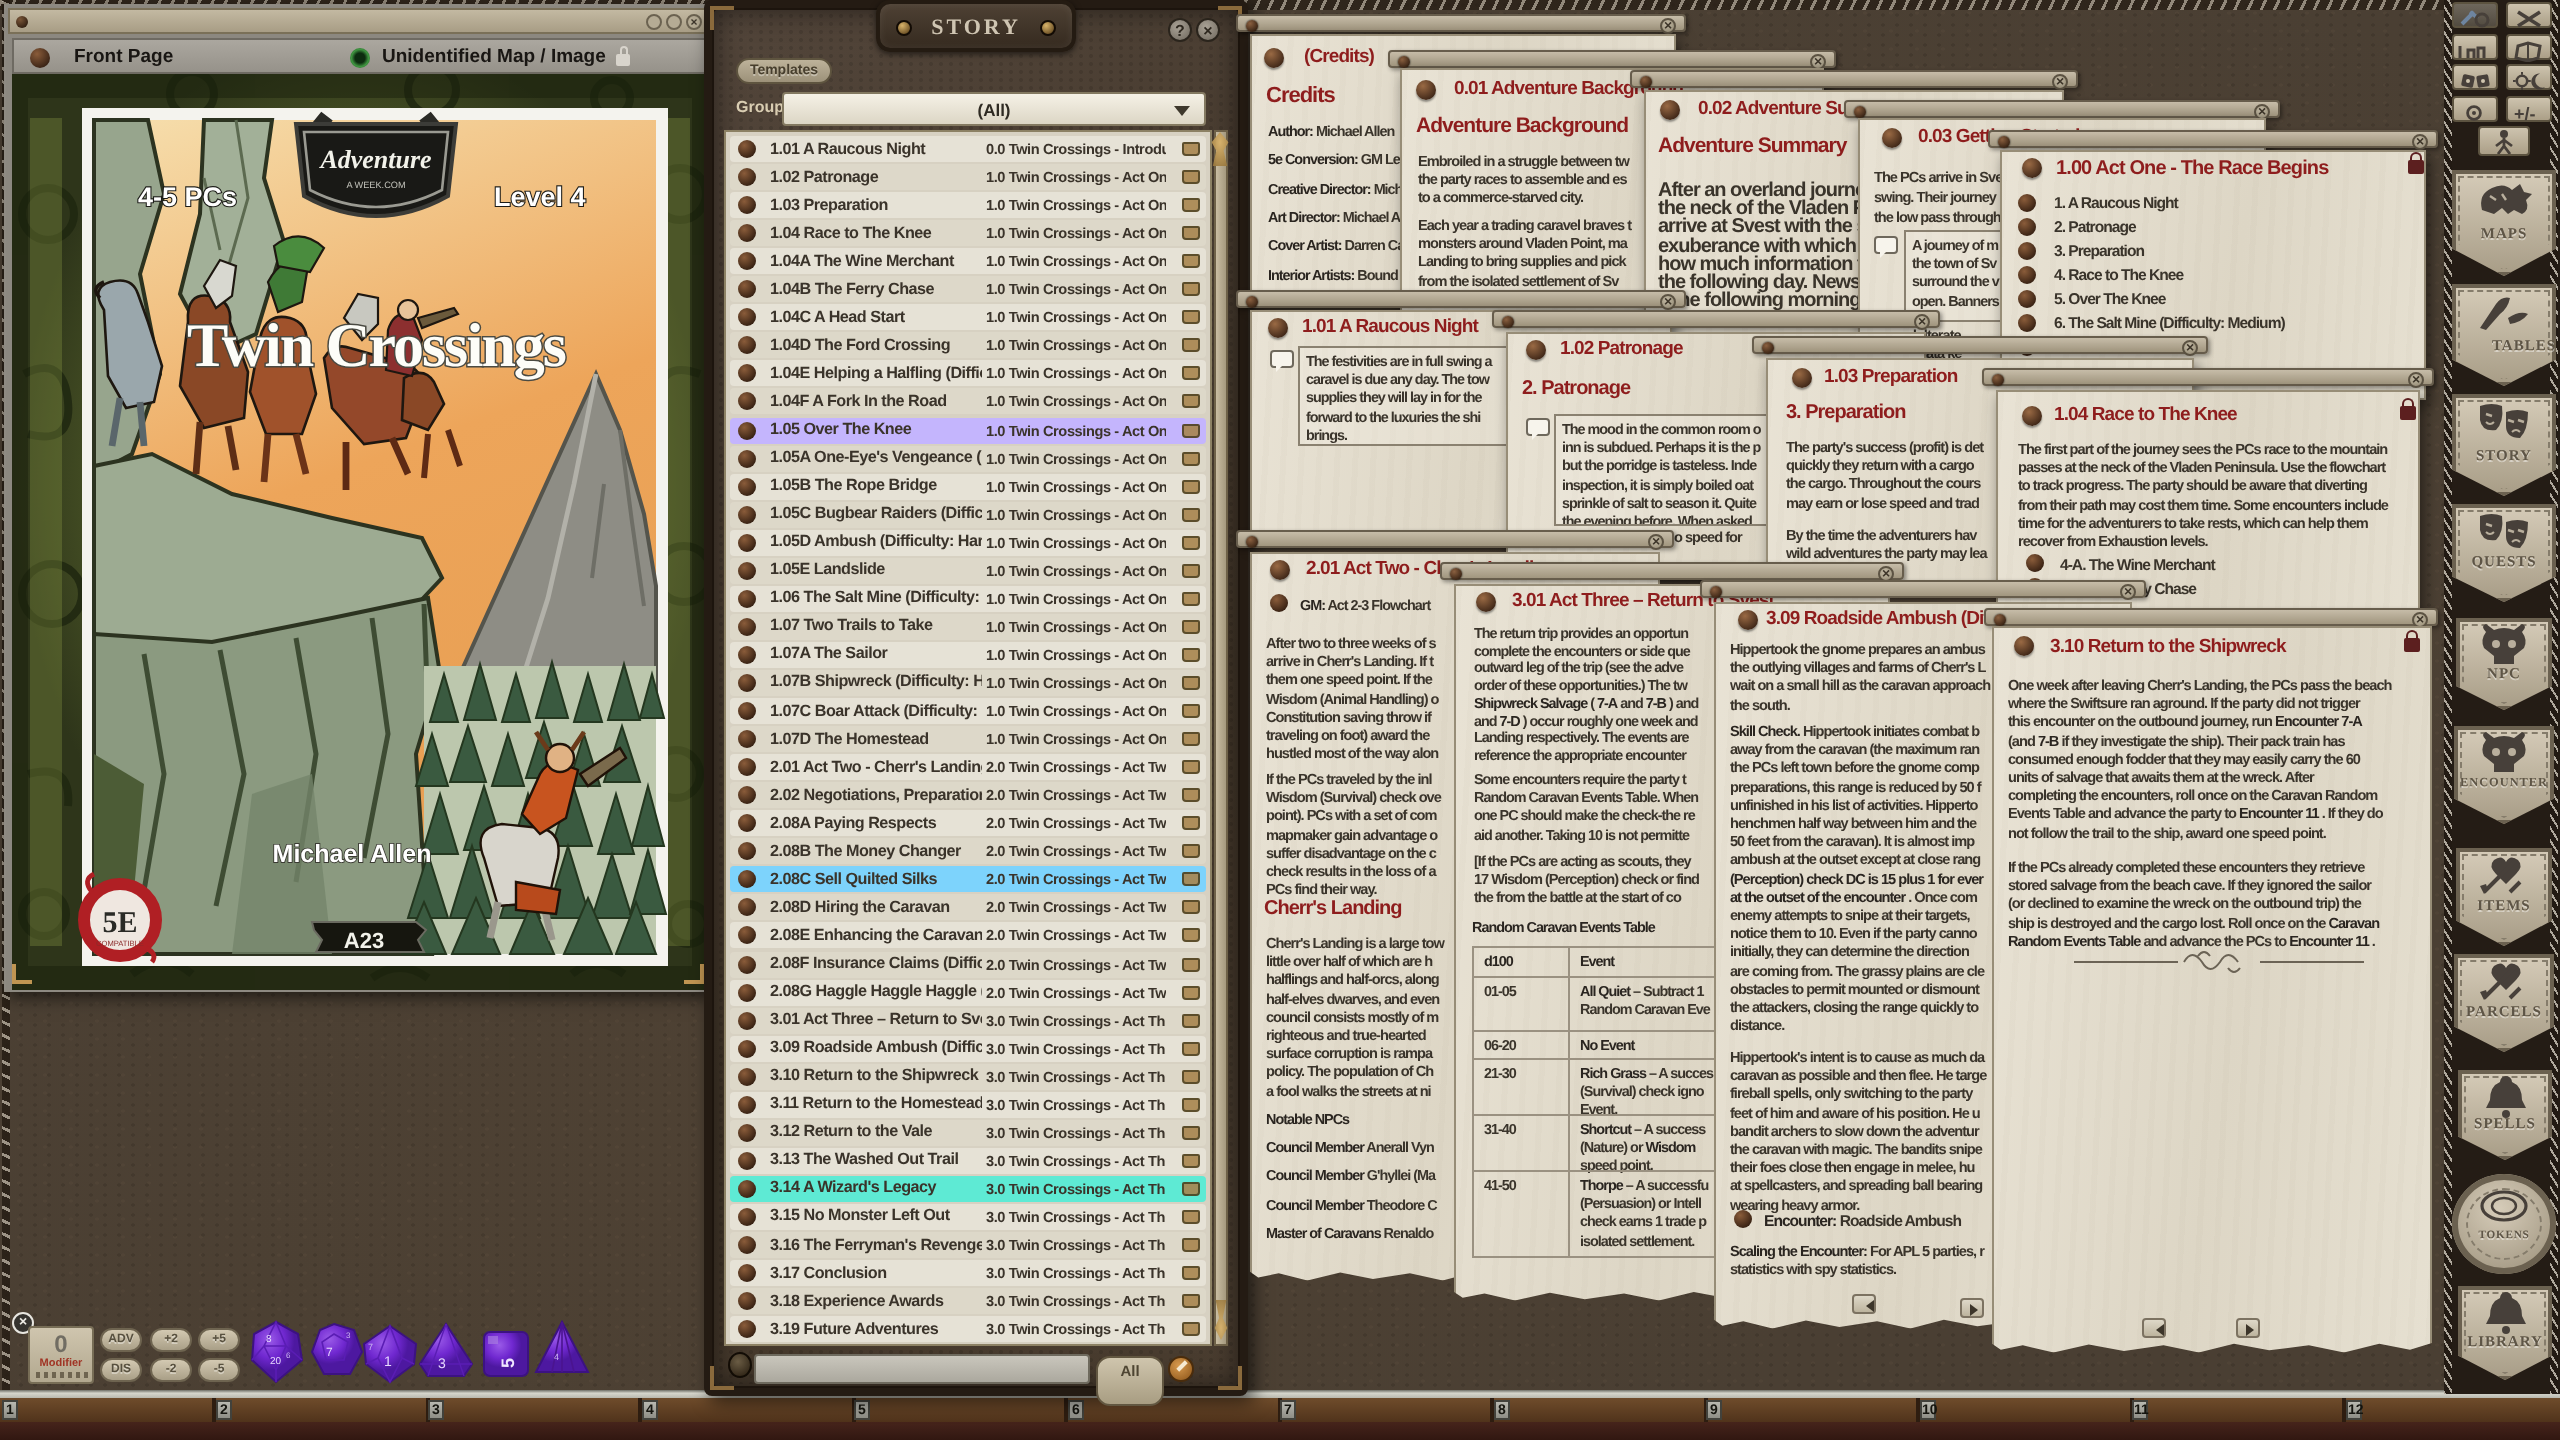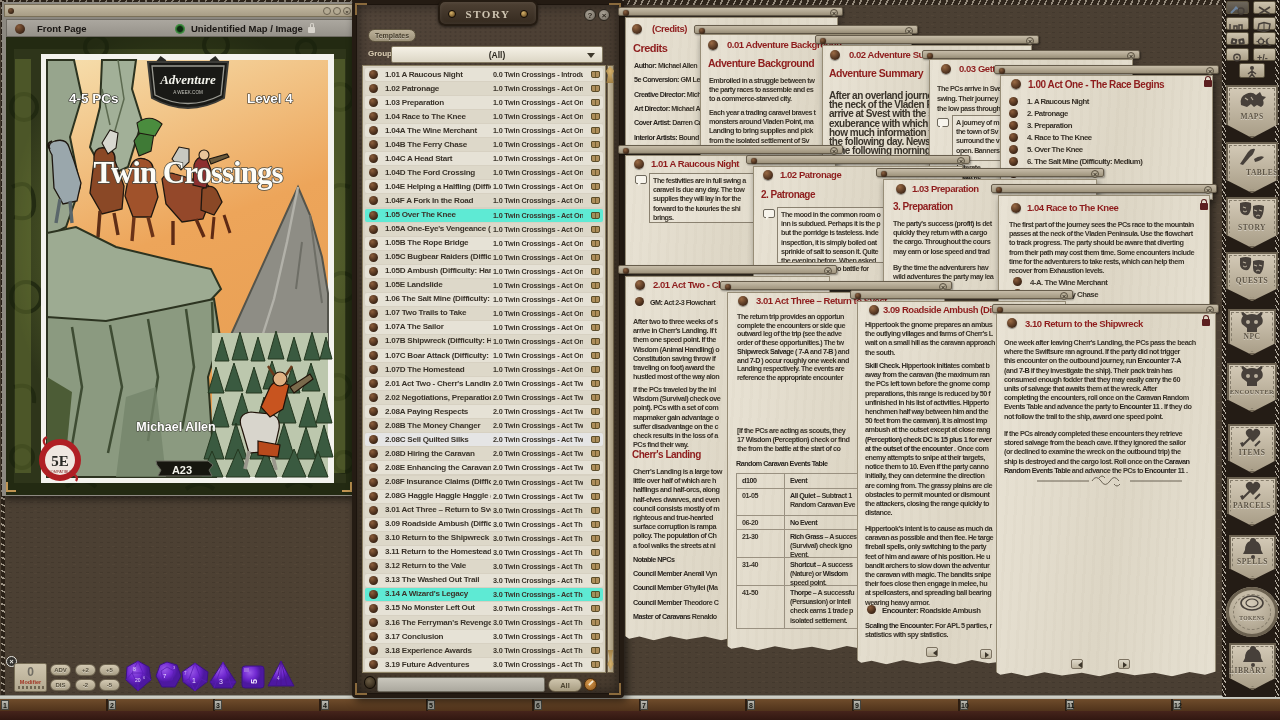--- a/index.html
+++ b/index.html
@@ -389,21 +389,21 @@
           <span class="st">1.04E Helping a Halfling (Difficulty</span>
           <span class="sg">1.0 Twin Crossings - Act One</span>
           <span class="sb"></span>
         </div>
 <div class="srow" style="top:128.4px;background:#ddd8c9">
           <span class="so"></span>
           <span class="st">1.04F A Fork In the Road</span>
           <span class="sg">1.0 Twin Crossings - Act One</span>
           <span class="sb"></span>
         </div>
-<div class="srow" style="top:142.5px;background:#5eead4">
+<div class="srow" style="top:142.5px;background:#c4b5fd">
           <span class="so"></span>
           <span class="st">1.05 Over The Knee</span>
           <span class="sg">1.0 Twin Crossings - Act One</span>
           <span class="sb"></span>
         </div>
 <div class="srow" style="top:156.6px;background:#ddd8c9">
           <span class="so"></span>
           <span class="st">1.05A One-Eye's Vengeance (Diffic</span>
           <span class="sg">1.0 Twin Crossings - Act One</span>
           <span class="sb"></span>
@@ -485,21 +485,21 @@
           <span class="st">2.08A Paying Respects</span>
           <span class="sg">2.0 Twin Crossings - Act Two</span>
           <span class="sb"></span>
         </div>
 <div class="srow" style="top:353.2px;background:#ddd8c9">
           <span class="so"></span>
           <span class="st">2.08B The Money Changer</span>
           <span class="sg">2.0 Twin Crossings - Act Two</span>
           <span class="sb"></span>
         </div>
-<div class="srow" style="top:367.3px;background:#e5e5e5">
+<div class="srow" style="top:367.3px;background:#7dd3fc">
           <span class="so"></span>
           <span class="st">2.08C Sell Quilted Silks</span>
           <span class="sg">2.0 Twin Crossings - Act Two</span>
           <span class="sb"></span>
         </div>
 <div class="srow" style="top:381.4px;background:#ddd8c9">
           <span class="so"></span>
           <span class="st">2.08D Hiring the Caravan</span>
           <span class="sg">2.0 Twin Crossings - Act Two</span>
           <span class="sb"></span>
@@ -595,21 +595,21 @@
           <span class="sb"></span>
         </div>
 </div>
 
  <div class="abs" style="left:255px;top:65px;width:7px;height:608px;background:linear-gradient(90deg,#c9bda2,#a5997e);border:1px solid #6e6148"></div>
  <div class="abs" style="left:252px;top:66px;width:12px;height:17px;background:radial-gradient(ellipse at 50% 30%,#d8b26a,#8a6a33);clip-path:polygon(50% 0,85% 30%,65% 55%,80% 100%,20% 100%,35% 55%,15% 30%);opacity:.95"></div>
  <div class="abs" style="left:254px;top:650px;width:9px;height:20px;background:radial-gradient(ellipse at 50% 70%,#d8b26a,#8a6a33);clip-path:polygon(20% 0,80% 0,60% 45%,85% 70%,50% 100%,15% 70%,40% 45%);opacity:.9"></div>
 
  <div class="abs" style="left:12px;top:676px;width:12px;height:13px;background:radial-gradient(circle at 40% 35%,#6a5c44,#241a0e);border-radius:50%;border:1px solid #120c05"></div>
  <div class="abs" style="left:25px;top:677px;width:168px;height:15px;background:linear-gradient(#c9c6bc,#aBA89e);border:1px solid #6e6a5e;border-radius:2px"></div>
- <div class="abs" style="left:196px;top:678px;width:34px;height:14px;border-radius:7px;background:linear-gradient(#cfc5ad,#a89d82);border:1px solid #625741;font:700 7.5px/13px 'Liberation Sans',sans-serif;color:#4e4532;text-align:center">All</div>
+ <div class="abs" style="left:196px;top:678px;width:34px;height:25px;border-radius:7px;background:linear-gradient(#cfc5ad,#a89d82);border:1px solid #625741;font:700 7.5px/13px 'Liberation Sans',sans-serif;color:#4e4532;text-align:center">All</div>
  <div class="abs" style="left:232px;top:678px;width:13px;height:13px;border-radius:50%;background:radial-gradient(circle at 40% 35%,#d89a4e,#8a5318);border:1px solid #4a2c0c">
    <div class="abs" style="left:3px;top:3px;width:6px;height:2px;background:#f6ead2;transform:rotate(-45deg)"></div>
  </div>
 </div>
 
 <div class="pbar" style="left:618px;top:7px;width:225px">
       <div class="pdot"></div>
       <div class="px">×</div>
     </div>
 <div class="pbody" style="left:625px;top:17px;width:213px;height:133px;overflow:hidden">
@@ -705,21 +705,21 @@
     </div>
 <div class="pbody" style="left:753px;top:166px;width:210px;height:124px;overflow:hidden">
       <div class="ptex"></div>
       <div class="worb" style="left:9px;top:3px"></div>
       <div class="wtitle" style="left:26px;top:2px;font-size:9.5px">1.02 Patronage</div>
       <div class="whead" style="left:7px;top:22px;font-size:10px">2. Patronage</div>
       <div class="bub" style="left:9px;top:42px"></div>
       <div class="gmbox" style="left:23px;top:40px;width:180px;height:56px;overflow:hidden">
         <div class="bt" style="left:3px;top:2px;line-height:9.2px">The mood in the common room o<br>inn is subdued. Perhaps it is the p<br>but the porridge is tasteless. Inde<br>inspection, it is simply boiled oat<br>sprinkle of salt to season it. Quite<br>the evening before. When asked</div>
       </div>
-      <div class="bt" style="left:83px;top:97px;line-height:9.2px;font-size:7.3px">o battle for</div>
+      <div class="bt" style="left:83px;top:97px;line-height:9.2px;font-size:7.3px">o speed for</div>
     </div>
 <div class="pbar" style="left:876px;top:168px;width:228px">
       <div class="pdot"></div>
       <div class="px">×</div>
     </div>
 <div class="pbody" style="left:883px;top:179px;width:214px;height:112px;overflow:hidden">
       <div class="ptex"></div>
       <div class="worb" style="left:12px;top:4px"></div>
       <div class="wtitle" style="left:28px;top:3px;font-size:9.5px">1.03 Preparation</div>
       <div class="whead" style="left:9px;top:21px;font-size:10px">3. Preparation</div>
@@ -763,20 +763,21 @@
     </div>
 <div class="pbar" style="left:720px;top:281px;width:232px">
       <div class="pdot"></div>
       <div class="px">×</div>
     </div>
 <div class="pbody torn" style="left:727px;top:292px;width:218px;height:359px;overflow:hidden">
       <div class="ptex"></div>
       <div class="worb" style="left:10px;top:3px"></div>
       <div class="wtitle" style="left:28px;top:2px;font-size:9.5px">3.01 Act Three – Return to Svest</div>
       <div class="bt" style="left:9px;top:20px;line-height:8.7px;font-size:7.2px">The return trip provides an opportun<br>complete the encounters or side que<br>outward leg of the trip (see the adve<br>order of these opportunities.) The tw<br><b>Shipwreck Salvage</b> ( <b>7-A</b> and <b>7-B</b> ) and<br>and <b>7-D</b> ) occur roughly one week and<br>Landing respectively. The events are<br>reference the appropriate encounter</div>
+      <div class="bt" style="left:9px;top:92px;line-height:9.2px;font-size:7.2px">Some encounters require the party t<br>Random Caravan Events Table. When<br>one PC should make the check-the re<br>aid another. Taking 10 is not permitte</div>
       <div class="bt" style="left:9px;top:133px;line-height:9.2px;font-size:7.3px">[If the PCs are acting as scouts, they<br>17 Wisdom (Perception) check or find<br>the from the battle at the start of co</div>
       <div class="bt" style="left:8px;top:166px"><b>Random Caravan Events Table</b></div>
       <div style="position:absolute;left:8px;top:180px;width:206px;border:1px solid #9a9181">
         <div style="position:relative;height:14px;">
           <div class="bt" style="left:5px;top:2px;position:absolute"><b>d100</b></div>
           <div style="position:absolute;left:47px;top:0;bottom:0;border-left:1px solid #9a9181"></div>
           <div class="bt" style="left:53px;top:2px;position:absolute"><b>Event</b></div>
         </div>
         <div style="position:relative;height:27px;border-top:1px solid #9a9181;">
           <div class="bt" style="left:5px;top:2px;position:absolute">01-05</div>
@@ -968,21 +969,21 @@
         <circle cx="12" cy="19" r="2" fill="#47403a"></circle>
       </svg>
       <div style="position:absolute;left:0;top:23px;width:100%;text-align:center;font:700 7.5px/8px 'Liberation Serif',serif;color:#5e5546;letter-spacing:.5px;text-shadow:0 1px 0 rgba(255,255,255,.45)">SPELLS</div>
     </div>
 <div class="abs" style="left:1229px;top:643px;width:47px;height:47px;background:linear-gradient(#d6ccb9,#a79c86);clip-path:polygon(0 0,100% 0,100% 74%,50% 100%,0 74%);box-shadow:inset 0 0 0 2px #6b6150">
       <div style="position:absolute;left:3px;top:3px;right:3px;bottom:3px;clip-path:polygon(0 0,100% 0,100% 72%,50% 100%,0 72%);border:1px dashed #857c6b"></div>
       <svg width="24" height="22" viewBox="0 0 24 22" style="position:absolute;left:50%;top:3px;transform:translateX(-50%)">
         <path d="M9 3 a3 3 0 0 1 6 0 q5 2 5 9 l2 4 l-20 0 l2 -4 q0 -7 5 -9 Z" fill="#47403a"></path>
         <circle cx="12" cy="19" r="2" fill="#47403a"></circle>
       </svg>
-      <div style="position:absolute;left:0;top:24px;width:100%;font:700 7.5px/8px 'Liberation Serif',serif;color:#5e5546;letter-spacing:.5px;text-shadow:0 1px 0 rgba(255,255,255,.45)">LIBRARY</div>
+      <div style="position:absolute;left:0;top:24px;width:100%;text-align:center;font:700 7.5px/8px 'Liberation Serif',serif;color:#5e5546;letter-spacing:.5px;text-shadow:0 1px 0 rgba(255,255,255,.45)">LIBRARY</div>
     </div>
 <div class="abs" style="left:1226px;top:587px;width:52px;height:50px;border-radius:50%;background:radial-gradient(circle at 45% 35%,#d6ccb9,#968b75);box-shadow:inset 0 0 0 3px #6b6150">
       <div style="position:absolute;left:7px;top:7px;width:38px;height:36px;border-radius:50%;border:1px dashed #857c6b"></div>
       <svg width="26" height="16" viewBox="0 0 26 16" style="position:absolute;left:13px;top:8px">
         <ellipse cx="13" cy="8" rx="11" ry="7" fill="none" stroke="#47403a" stroke-width="1.6"></ellipse>
         <ellipse cx="13" cy="8" rx="6" ry="4" fill="none" stroke="#47403a" stroke-width="1.2"></ellipse>
       </svg>
       <div style="position:absolute;left:0;top:28px;width:100%;text-align:center;font:700 5.6px/7px 'Liberation Serif',serif;color:#5e5546;letter-spacing:.4px;text-shadow:0 1px 0 rgba(255,255,255,.45)">TOKENS</div>
     </div>
 </div>

